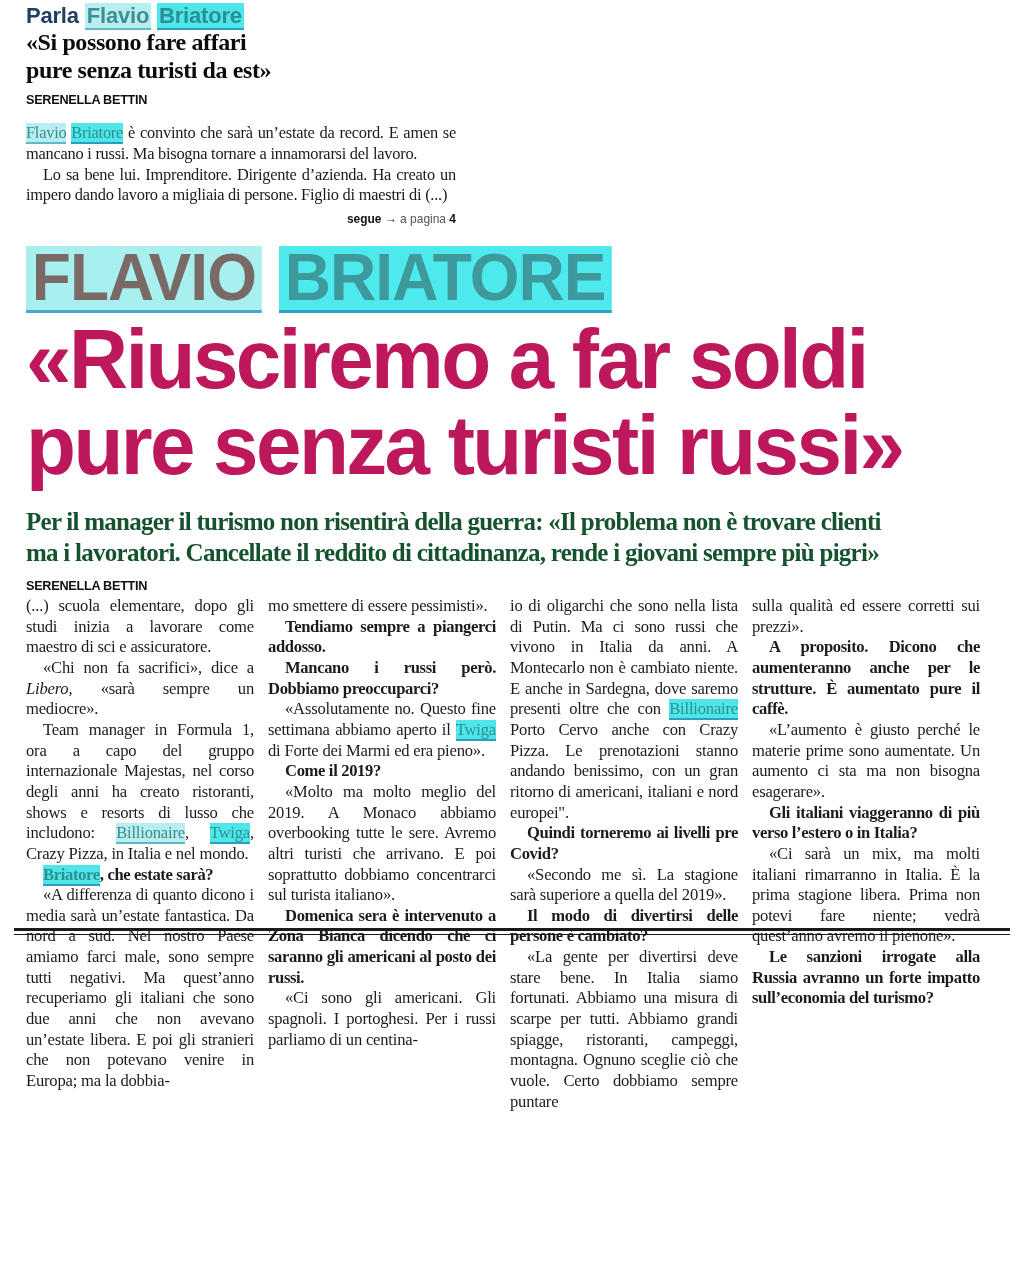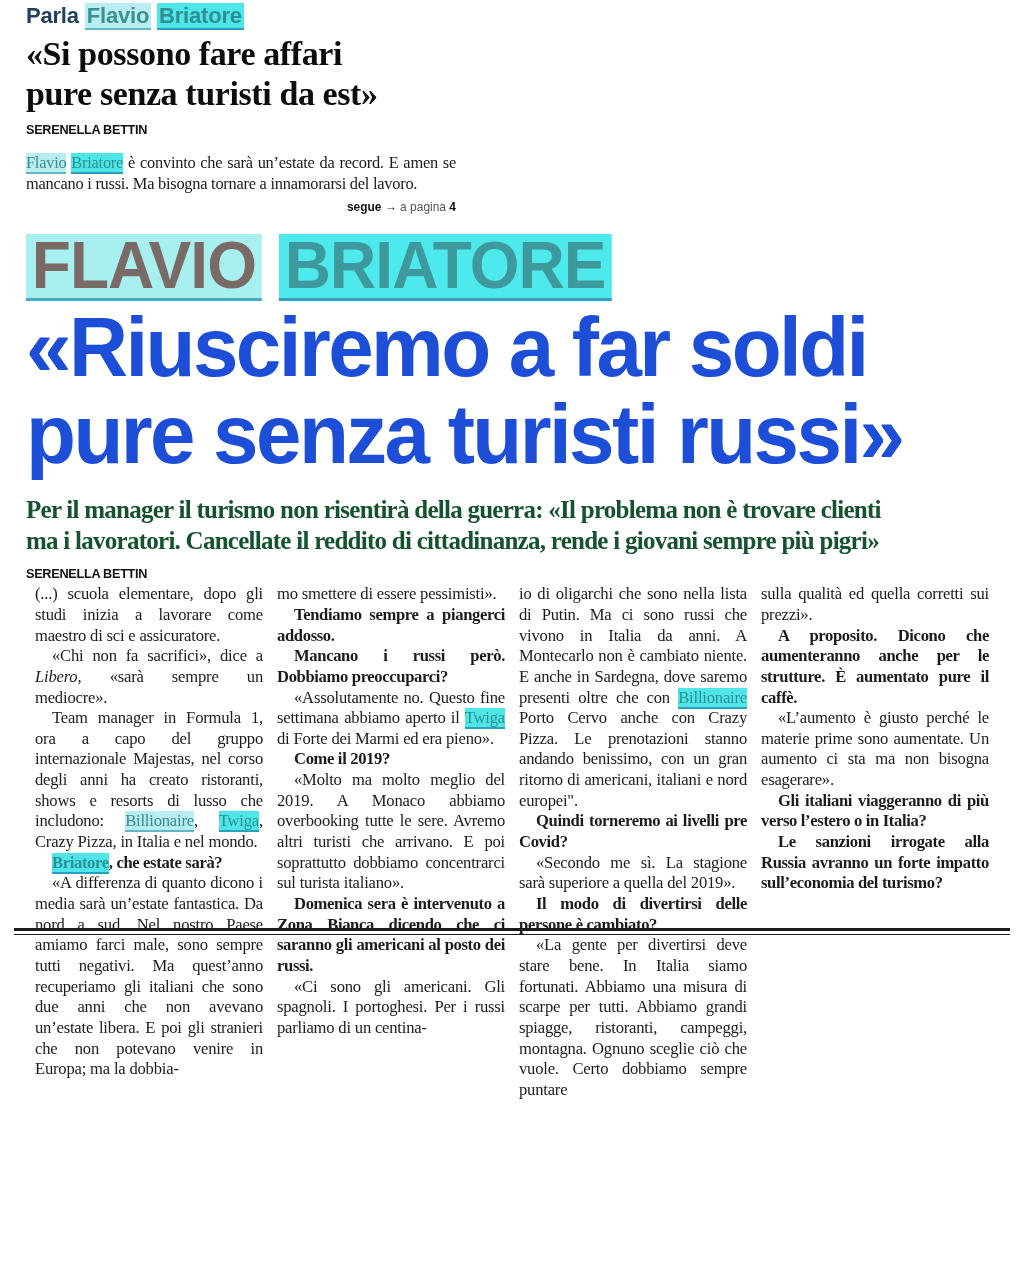--- a/index.html
+++ b/index.html
@@ -50,25 +50,24 @@
   .kicker .hl-bright {
     background: #4ee6e8;
     color: #2c8f93;
     padding: 0 2px;
     border-bottom: 2px solid #2b9fbb;
   }
 
   .teaser-head {
     font-family: "Liberation Serif", "DejaVu Serif", serif;
     font-weight: 700;
-    font-size: 34px;
+    font-size: 24px;
     line-height: 1.18;
     letter-spacing: -0.4px;
     color: #0b0b0b;
-    margin-top: 6px;
   }
   .teaser-head div { white-space: nowrap; }
 
   .byline {
     font-family: "Liberation Sans", "DejaVu Sans", sans-serif;
     font-weight: 700;
     font-size: 13.5px;
     letter-spacing: -0.3px;
     color: #111;
     margin-top: 8px;
@@ -145,21 +144,21 @@
     transform-origin: left bottom;
   }
 
   
   .headline {
     font-family: "Liberation Sans", "DejaVu Sans", sans-serif;
     font-weight: 700;
     font-size: 83px;
     line-height: 1.04;
     letter-spacing: -2.6px;
-    color: #1d4ed8;
+    color: #be185d;
     margin-top: 4px;
   }
   .headline .hl-line {
     display: block;
     white-space: nowrap;
     transform: scaleX(0.985);
     transform-origin: left center;
   }
 
   
@@ -190,21 +189,20 @@
     transform-origin: left center;
   }
 
   
   .columns {
     display: flex;
     gap: 14px;
     margin-top: 2px;
     height: 560px;
     overflow: hidden;
-    justify-content: center;
   }
   .col {
     width: 228px;
     flex: 0 0 228px;
     font-family: "Liberation Serif", "DejaVu Serif", serif;
     font-size: 16.6px;
     line-height: 1.245;
     text-align: justify;
     text-justify: inter-word;
     color: #1b1b1b;
@@ -256,20 +254,21 @@
 
     <div class="teaser-head">
       <div>«Si possono fare affari</div>
       <div>pure senza turisti da est»</div>
     </div>
 
     <div class="byline">SERENELLA BETTIN</div>
 
     <div class="teaser-body">
       <p><span class="hl-pale">Flavio</span> <span class="hl-bright">Briatore</span><span> è convinto che sarà un’estate da record. E amen se mancano i russi. Ma bisogna tornare a innamorarsi del lavoro.</span></p>
+      <p class="indent">Lo sa bene lui. Imprenditore. Dirigente d’azienda. Ha creato un impero dando lavoro a migliaia di persone. Figlio di maestri di (...)</p>
     </div>
 
     <div class="segue">
       <b>segue</b>
       <span>→</span>
       <span class="pg">a pagina</span>
       <b>4</b>
     </div>
   </div>
 
@@ -313,24 +312,25 @@
 
     <div class="col">
       <p><span>io di oligarchi che sono nella lista di Putin. Ma ci sono russi che vivono in Italia da anni. A Montecarlo non è cambiato niente. E anche in Sardegna, dove saremo presenti oltre che con </span><span class="hl-bright">Billionaire</span><span> Porto Cervo anche con Crazy Pizza. Le prenotazioni stanno andando benissimo, con un gran ritorno di americani, italiani e nord europei".</span></p>
       <p class="q">Quindi torneremo ai livelli pre Covid?</p>
       <p class="indent">«Secondo me sì. La stagione sarà superiore a quella del 2019».</p>
       <p class="q">Il modo di divertirsi delle persone è cambiato?</p>
       <p class="indent">«La gente per divertirsi deve stare bene. In Italia siamo fortunati. Abbiamo una misura di scarpe per tutti. Abbiamo grandi spiagge, ristoranti, campeggi, montagna. Ognuno sceglie ciò che vuole. Certo dobbiamo sempre puntare</p>
     </div>
 
     <div class="col">
-      <p>sulla qualità ed quella corretti sui prezzi».</p>
+      <p>sulla qualità ed essere corretti sui prezzi».</p>
       <p class="q">A proposito. Dicono che aumenteranno anche per le strutture. È aumentato pure il caffè.</p>
       <p class="indent">«L’aumento è giusto perché le materie prime sono aumentate. Un aumento ci sta ma non bisogna esagerare».</p>
       <p class="q">Gli italiani viaggeranno di più verso l’estero o in Italia?</p>
+      <p class="indent">«Ci sarà un mix, ma molti italiani rimarranno in Italia. È la prima stagione libera. Prima non potevi fare niente; vedrà quest’anno avremo il pienone».</p>
       <p class="q">Le sanzioni irrogate alla Russia avranno un forte impatto sull’economia del turismo?</p>
     </div>
 
   </div>
 
   <div class="bottom-rule"></div>
 
 </div>
 
 </body></html>

